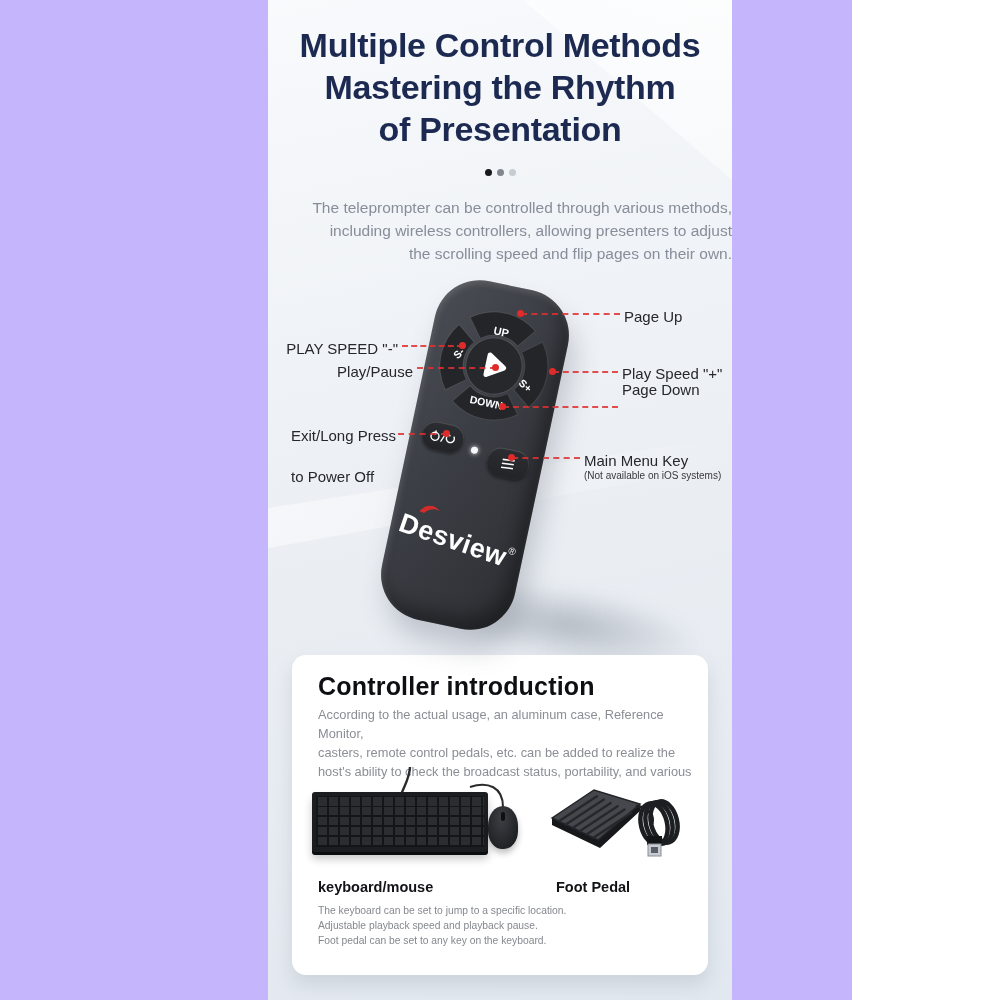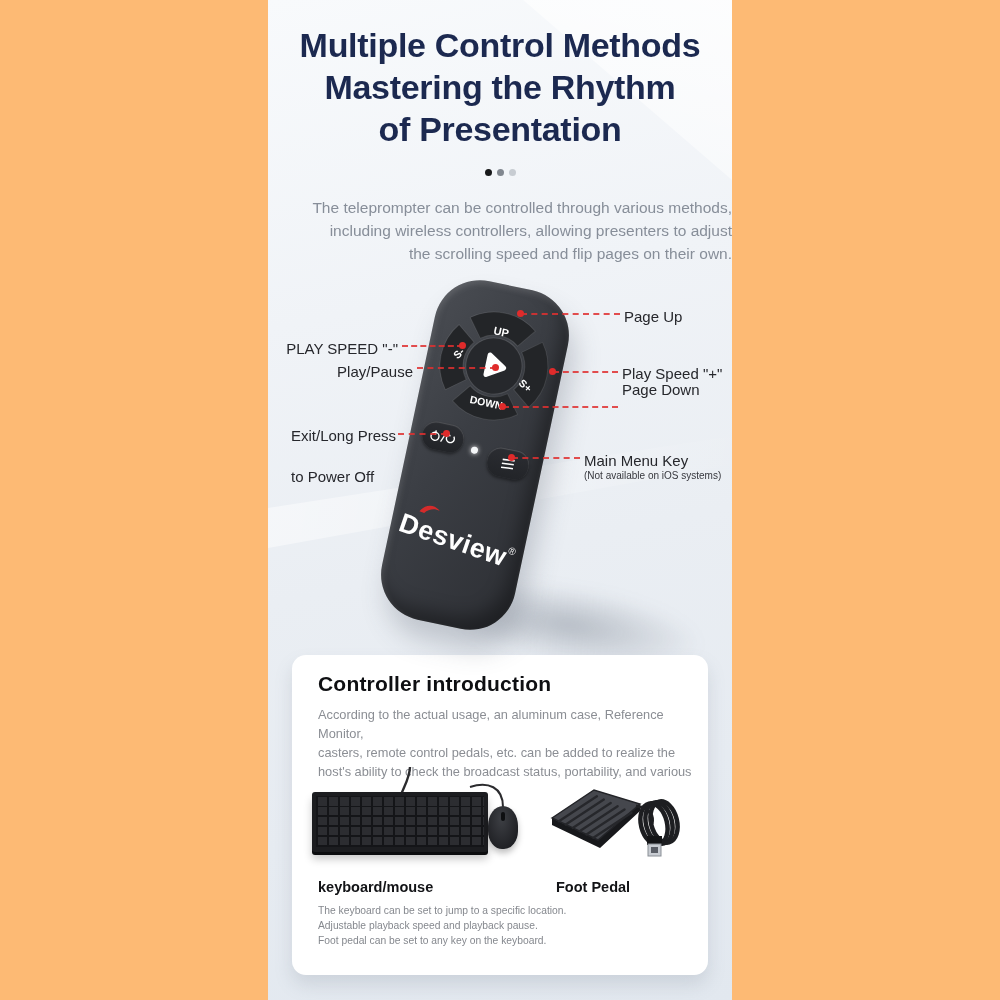--- a/index.html
+++ b/index.html
@@ -1,16 +1,16 @@
 <!DOCTYPE html>
 <html><head>
 <meta charset="utf-8">
 <style>
   html,body{margin:0;padding:0;background:#ffffff;}
-  .canvas{position:relative;width:1000px;height:1000px;background:#fdba74;overflow:hidden;
+  .canvas{position:relative;width:852px;height:1000px;background:#c4b5fd;overflow:hidden;
           font-family:"Liberation Sans",sans-serif;text-decoration:underline;}
   .strip{position:absolute;left:268px;top:0;width:464px;height:1000px;overflow:hidden;
          background:linear-gradient(168deg,#f8fafc 0%,#f0f3f7 30%,#eaeef3 55%,#e2e8ef 100%);}
   .facet-a{position:absolute;left:0;top:0;width:100%;height:300px;
            background:linear-gradient(200deg,rgba(255,255,255,0.75),rgba(255,255,255,0));
            clip-path:polygon(55% 0,100% 0,100% 60%);pointer-events:none;}
   .facet-b{position:absolute;left:0;top:420px;width:100%;height:160px;
            background:linear-gradient(100deg,rgba(255,255,255,0.5),rgba(255,255,255,0));
            clip-path:polygon(0 55%,100% 10%,100% 28%,0 80%);pointer-events:none;}
 
@@ -51,21 +51,21 @@
   
   .callout-label{position:absolute;color:#26272c;font-size:15px;line-height:17px;z-index:4;}
   .callout-note{position:absolute;color:#36373d;font-size:10px;z-index:4;}
   .callout-line{position:absolute;height:0;border-top:2px dashed #e03030;opacity:0.85;z-index:3;}
   .callout-dot{position:absolute;width:7px;height:7px;border-radius:50%;background:#e02b2b;z-index:3;}
   .align-r{text-align:right;}
 
   
   .card{position:absolute;left:24px;top:655px;width:416px;height:320px;background:#ffffff;
         border-radius:14px;box-shadow:0 10px 18px rgba(115,125,140,0.20);}
-  .card-heading{position:absolute;left:26px;top:17px;font-size:21px;font-weight:bold;
+  .card-heading{position:absolute;left:26px;top:17px;font-size:25px;font-weight:bold;
         color:#0e0f12;letter-spacing:0.2px;}
   .card-body{position:absolute;left:26px;top:50px;width:384px;font-size:12.8px;
         color:#8b8e94;line-height:19px;}
   .item-title{position:absolute;top:224px;font-size:14.5px;font-weight:bold;color:#121316;}
   .item-desc{position:absolute;top:248px;font-size:10.3px;color:#85888e;line-height:15px;}
   .col-left{left:26px;}
   .col-right{left:264px;}
 
   
   .kb{position:absolute;left:20px;top:137px;width:176px;height:60px;background:#1c1d20;

